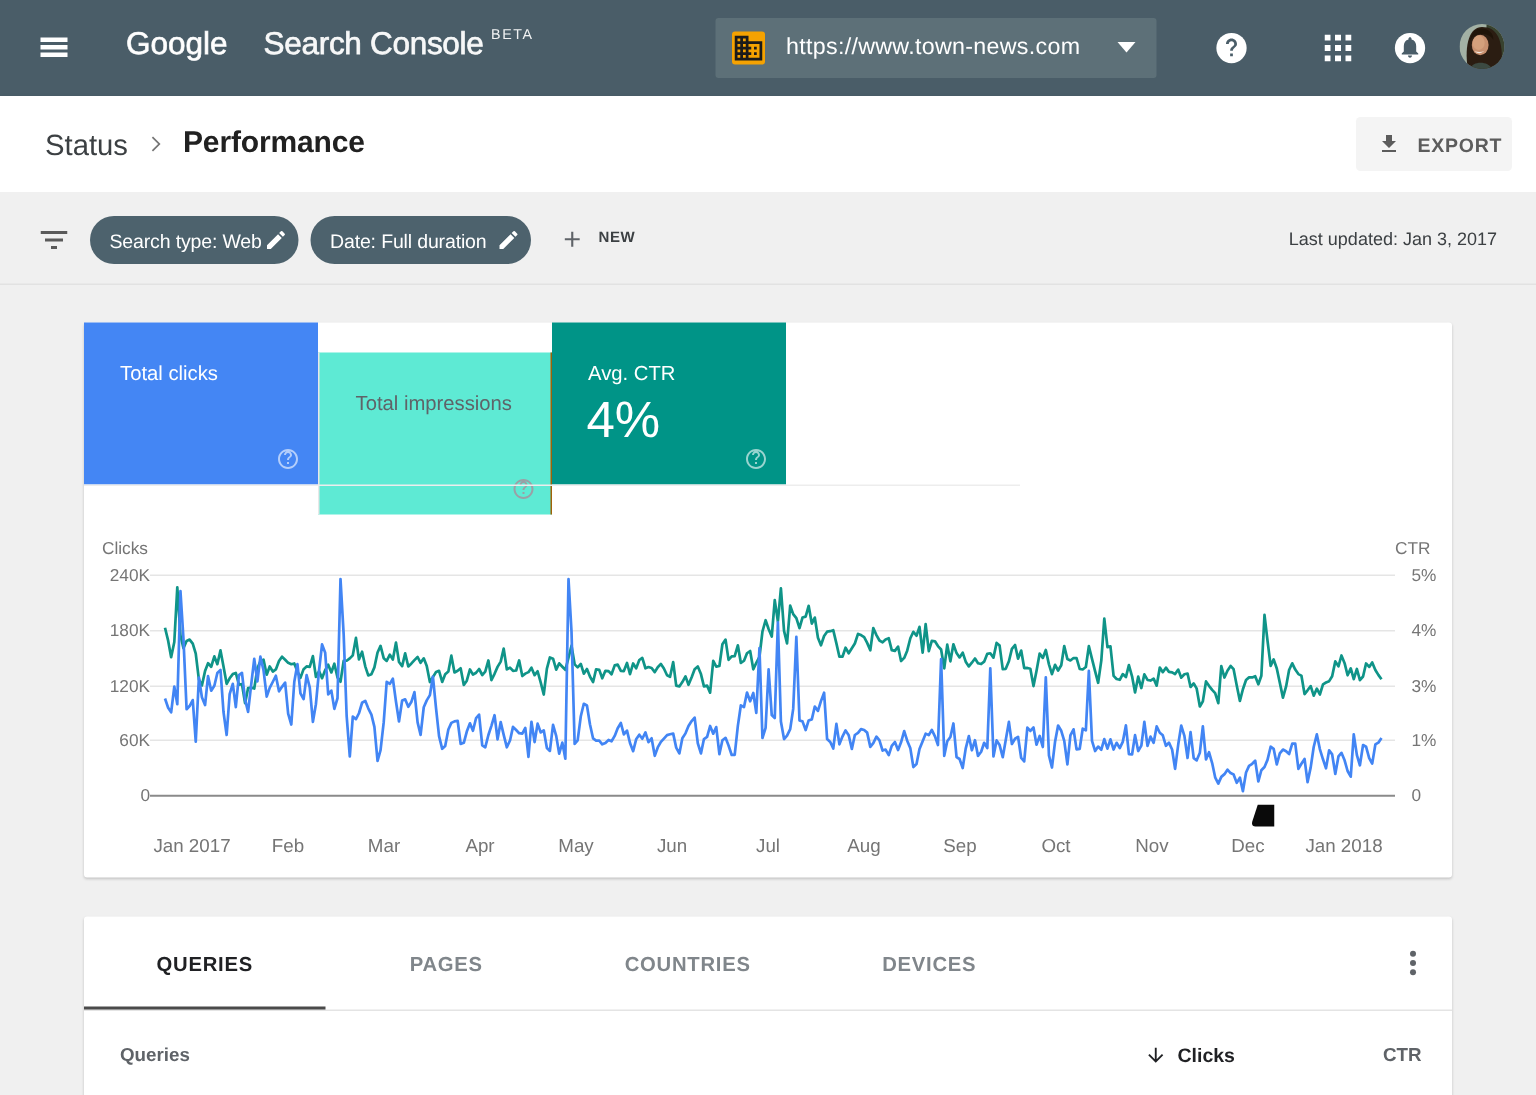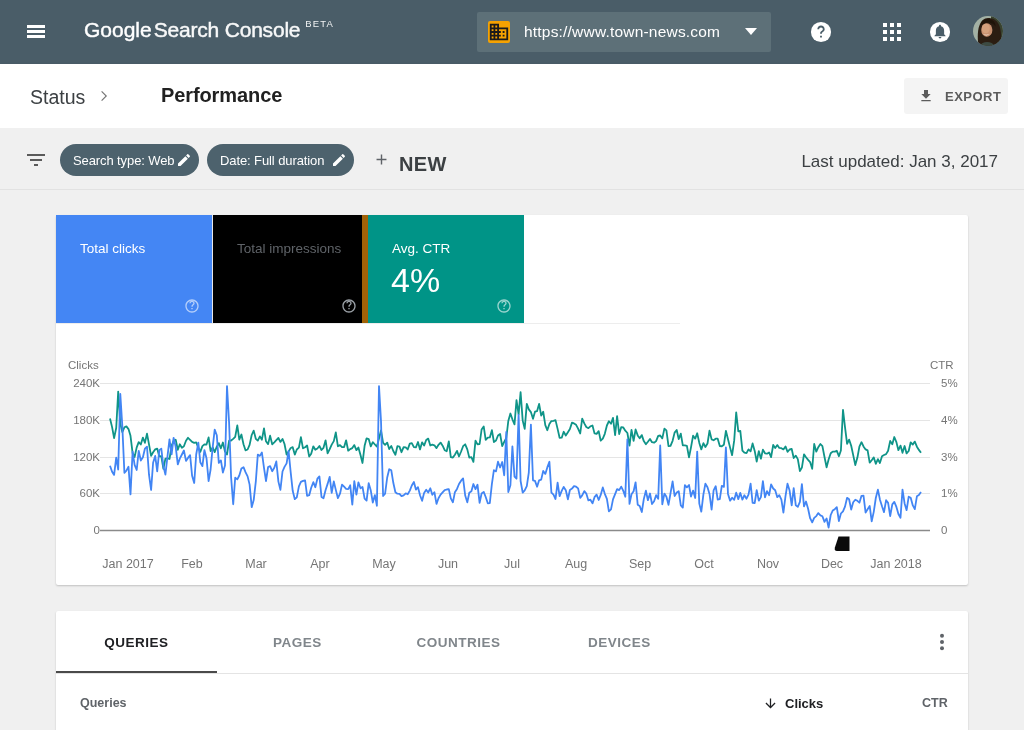--- a/index.html
+++ b/index.html
@@ -4,51 +4,51 @@
 <style>
   * { margin:0; padding:0; box-sizing:border-box; }
   html,body { width:1024px; height:730px; overflow:hidden;
     font-family:"Liberation Sans", sans-serif; background:#f0f0f0; }
   
   #appbar { position:absolute; left:0; top:0; width:1024px; height:64px; background:#4a5d68; }
   #burger { position:absolute; left:27px; top:25px; width:18px; height:14px; }
   #burger div { position:absolute; left:0; width:18px; height:2.8px; background:#fff; }
   #logo { position:absolute; left:84px; top:18px; color:#fff; font-size:21px; letter-spacing:-0.2px; white-space:nowrap; -webkit-text-stroke:0.5px rgba(255,255,255,0.85); }
   #logo .g { letter-spacing:0px; }
-  #logo .sc { color:rgba(255,255,255,0.95); margin-left:2px;text-align:center; }
+  #logo .sc { color:rgba(255,255,255,0.95); margin-left:24px;text-align:center; }
   #logo sup { font-size:9.5px; letter-spacing:1.1px; color:rgba(255,255,255,0.92); vertical-align:10px; margin-left:5px; -webkit-text-stroke:0; }
   #propsel { position:absolute; left:477px; top:12px; width:294px; height:40px; background:#5d7078; border-radius:2px; }
   #propicon { position:absolute; left:11px; top:9px; width:22px; height:22px; background:#f5a201; border-radius:2px; }
   #propurl { position:absolute; left:47px; top:11px; color:#fff; font-size:15.5px; letter-spacing:0.2px; }
   #caret { position:absolute; left:268px; top:16px; width:0; height:0; border-left:6px solid transparent; border-right:6px solid transparent; border-top:7px solid #fff; }
   .hicon { position:absolute; top:21px; }
   
   #crumbbar { position:absolute; left:0; top:64px; width:1024px; height:84px; background:#fff; box-shadow:0 1px 1px rgba(0,0,0,0.22), 0 2px 4px rgba(0,0,0,0.12); }
   #crumbbar .status { position:absolute; left:30px; top:22px; font-size:19.5px; color:#3c4043; }
-  #crumbbar .perf { position:absolute; left:122px; top:20px; font-size:20px; font-weight:700; color:#212121; letter-spacing:-0.1px;margin-left:39px; }
+  #crumbbar .perf { position:absolute; left:122px; top:20px; font-size:20px; font-weight:700; color:#212121; letter-spacing:-0.1px; }
   #exportbtn { position:absolute; left:904px; top:78px; width:104px; height:36px; background:#f4f4f4; border-radius:3px; }
   #exportbtn span { position:absolute; left:41px; top:11px; font-size:13px; font-weight:700; letter-spacing:0.5px; color:#5c5c5c; }
   
   #filterrow { position:absolute; left:0; top:128px; width:1024px; height:62px; background:#f0f0f0; border-bottom:1px solid #e2e2e2; }
   .chip { position:absolute; top:144px; height:32px; background:#4d626d; border-radius:16px; color:#fff; font-size:13px; }
   .chip .txt { position:absolute; left:13px; top:9px; white-space:nowrap; letter-spacing:-0.1px; }
   #chip1 { left:60px; width:139px; }
   #chip2 { left:207px; width:147px; }
-  #newbtn { position:absolute; left:399px; top:153px; color:#3c4043; font-size:20px; font-weight:700; letter-spacing:0.4px; }
-  #lastupd { position:absolute; right:26px; top:152px; color:#3c4043; font-size:17px; }
+  #newbtn { position:absolute; left:399px; top:153px; color:#3c4043; font-size:10px; font-weight:700; letter-spacing:0.4px; }
+  #lastupd { position:absolute; right:26px; top:152px; color:#3c4043; font-size:12px; }
   
   #panel1 { position:absolute; left:56px; top:215px; width:912px; height:370px; background:#fff; border-radius:2px; box-shadow:0 1px 2px rgba(0,0,0,0.2); }
   .card { position:absolute; top:0; width:156px; height:108px;padding-left:40px; }
   .card .t { position:absolute; left:24px; top:26px; font-size:13.5px; }
   .card .v { position:absolute; left:23px; top:46px; font-size:34px; }
   .card.blue { left:0; background:#4486f4; }
   .card.blue .t, .card.blue .v { color:#fff; }
   .card.green { left:312px; background:#009487; }
   .card.green .t, .card.green .v { color:#fff; }
-  .card.white { background:#000000; border-left:1px solid #e8e8e8; border-right:6px solid #a16207; }
+  .card.white { background:#5eead4; border-left:1px solid #e8e8e8; border-right:1px solid #a16207;margin-top:20px; }
   .card.white .t { color:#5f6368; }
   .card.white .v { color:#757575; }
   .card.w1 { left:156px; }
   .card.w2 { left:468px; border-left:none; }
   #cardsrule { position:absolute; left:0; top:108px; width:624px; height:1px; background:#ededed; }
   
   #panel2 { position:absolute; left:56px; top:611px; width:912px; height:131px; background:#fff; border-radius:2px; box-shadow:0 1px 2px rgba(0,0,0,0.2); }
   .tab { position:absolute; top:24px; width:161px; text-align:center; font-size:13.5px; font-weight:700; letter-spacing:0.5px; color:#80868b; }
   .tab.active { color:#202124; }
   #tabrule { position:absolute; left:0; top:62px; width:912px; height:1px; background:#e4e4e4; }

